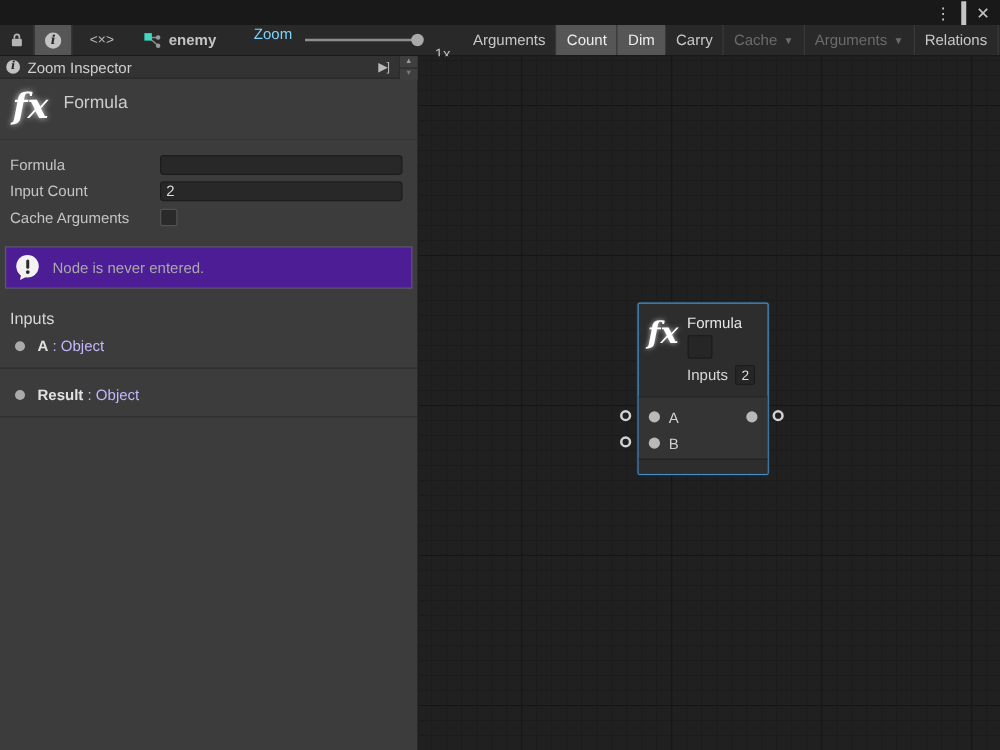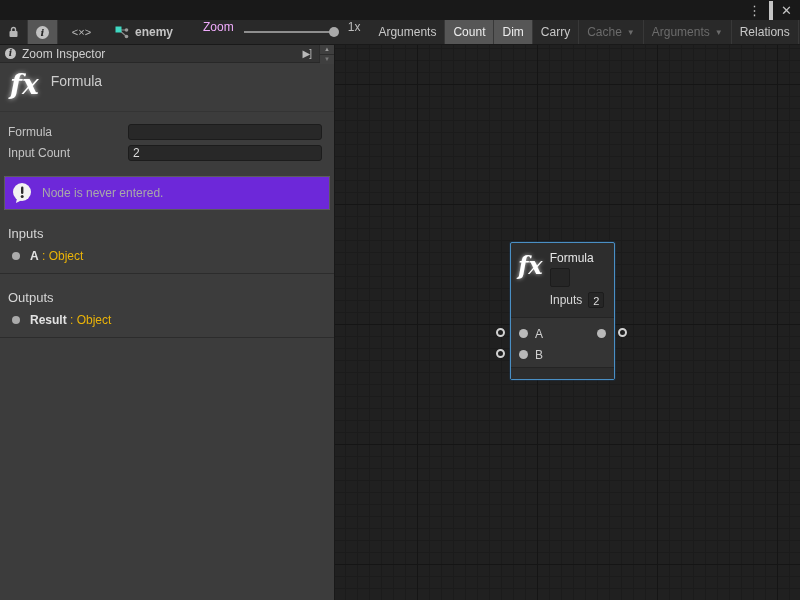--- a/index.html
+++ b/index.html
@@ -28,25 +28,25 @@
   .tb-btn.disabled { color:#6b6b6b; }
   .tb-sep { width:1px; background:#383838; height:100%; }
   .spacer { flex:1; }
   .dd-arrow { font-size:8px; margin-left:5px; }
 
   .circle-i { display:inline-block; width:13px; height:13px; border-radius:50%; background:#c2c2c2;
     color:#262626; text-align:center; line-height:13px; font-size:10px; font-weight:bold;
     font-family:"DejaVu Serif", serif; font-style:italic; }
 
   .graph-icon { width:14px; height:13px; }
-  .zoom-label { margin:0 10px 0 30px; color:#f0abfc; }
+  .zoom-label { margin:0 10px 0 30px; color:#7dd3fc; }
   .slider { position:relative; width:90px; height:2px; background:#8e8e8e; margin-right:14px; }
   .slider-knob { position:absolute; right:-5px; top:-4px; width:10px; height:10px; border-radius:50%;
     background:#a9a9a9; }
-  .zoom-val { margin-right:10px; color:#bdbdbd; }
+  .zoom-val { margin-right:10px; color:#bdbdbd;margin-top:16px; }
 
   
   .inspector { position:absolute; left:0; top:45px; width:335px; height:555px; background:#3c3c3c;
     border-right:1px solid #191919; }
   .insp-header { height:18px; background:#333333; border-bottom:1px solid #282828;
     display:flex; align-items:center; gap:6px; padding-left:5px; color:#cfcfcf; }
   .insp-header .circle-i { width:11px; height:11px; line-height:11px; font-size:9px; }
   .dock-icon { margin-left:auto; color:#b8b8b8; font-size:10px; letter-spacing:-1px; padding:0 2px; }
   .stepper { width:15px; height:100%; display:flex; flex-direction:column; border-left:1px solid #2c2c2c; }
   .step-btn { flex:1; text-align:center; font-size:6px; line-height:9px; color:#9a9a9a; background:#3f3f3f; }
@@ -58,30 +58,30 @@
     color:#ffffff; line-height:32px; text-shadow:0 0 5px rgba(255,255,255,.75); }
   .insp-title-text { font-size:14px; color:#cccccc; padding-top:4px; }
 
   .fields { padding:10px 12px 4px 8px; }
   .field-row { display:flex; align-items:center; height:20px; margin-bottom:1px; }
   .field-label { width:120px; color:#c4c4c4; }
   .text-input { flex:1; height:16px; background:#282828; border:1px solid #1c1c1c; border-radius:3px;
     color:#dddddd; font-family:"Liberation Sans", sans-serif; font-size:12px; padding:0 4px; outline:none; }
   .checkbox { width:14px; height:14px; background:#2a2a2a; border:1px solid #515151; border-radius:2px; }
 
-  .warning-box { margin:8px 4px 0 4px; height:34px; border:1px solid #5c5c5c; background:#6d28d9;
+  .warning-box { margin:8px 4px 0 4px; height:34px; border:1px solid #5c5c5c; background:#4c1d95;
     display:flex; align-items:center; gap:8px; padding-left:6px; }
   .warning-text { color:#a9a9a9; font-size:12px; }
 
   .section { padding:10px 0 0 0; }
   .section-heading { font-size:13px; color:#d6d6d6; padding:6px 0 4px 8px; }
   .port-row { display:flex; align-items:center; gap:10px; padding:4px 0 4px 12px; }
   .port-dot { width:8px; height:8px; border-radius:50%; background:#ababab; }
   .port-name { font-weight:bold; color:#e2e2e2; }
-  .port-type { color:#eab308; }
+  .port-type { color:#c4b5fd; }
   .divider { height:1px; background:#2c2c2c; margin-top:6px; }
 
   
   .canvas { position:absolute; left:335px; top:45px; width:465px; height:555px;
     background-color:#202020;
     background-image:
       linear-gradient(#151515 1px, transparent 1px),
       linear-gradient(90deg, #151515 1px, transparent 1px),
       linear-gradient(#1b1b1b 1px, transparent 1px),
       linear-gradient(90deg, #1b1b1b 1px, transparent 1px);
@@ -190,20 +190,24 @@
 
   <div class="fields">
     <div class="field-row">
       <span class="field-label">Formula</span>
       <input class="text-input" type="text" value="" style="">
     </div>
     <div class="field-row">
       <span class="field-label">Input Count</span>
       <input class="text-input" type="text" value="2" style="">
     </div>
+    <div class="field-row">
+      <span class="field-label">Cache Arguments</span>
+      <div class="checkbox"></div>
+    </div>
   </div>
 
   <div class="warning-box">
     <svg width="23" height="23" viewBox="0 0 23 23">
       <circle cx="11" cy="10" r="9" fill="#f2f2f2"></circle>
       <path d="M6 16 L5 21 L11 18 Z" fill="#f2f2f2"></path>
       <rect x="10" y="4.5" width="2.4" height="7.5" rx="1.2" fill="#2b2b2b"></rect>
       <circle cx="11.2" cy="14.6" r="1.5" fill="#2b2b2b"></circle>
     </svg>
     <span class="warning-text">Node is never entered.</span>
@@ -213,21 +217,20 @@
     <div class="section-heading">Inputs</div>
     <div class="port-row">
       <span class="port-dot"></span>
       <span><span class="port-name">A</span>
       <span class="port-type">: Object</span></span>
     </div>
     <div class="divider"></div>
   </div>
 
   <div class="section">
-    <div class="section-heading">Outputs</div>
     <div class="port-row">
       <span class="port-dot"></span>
       <span><span class="port-name">Result</span>
       <span class="port-type">: Object</span></span>
     </div>
     <div class="divider"></div>
   </div>
 </div>
 
 <div class="canvas">

